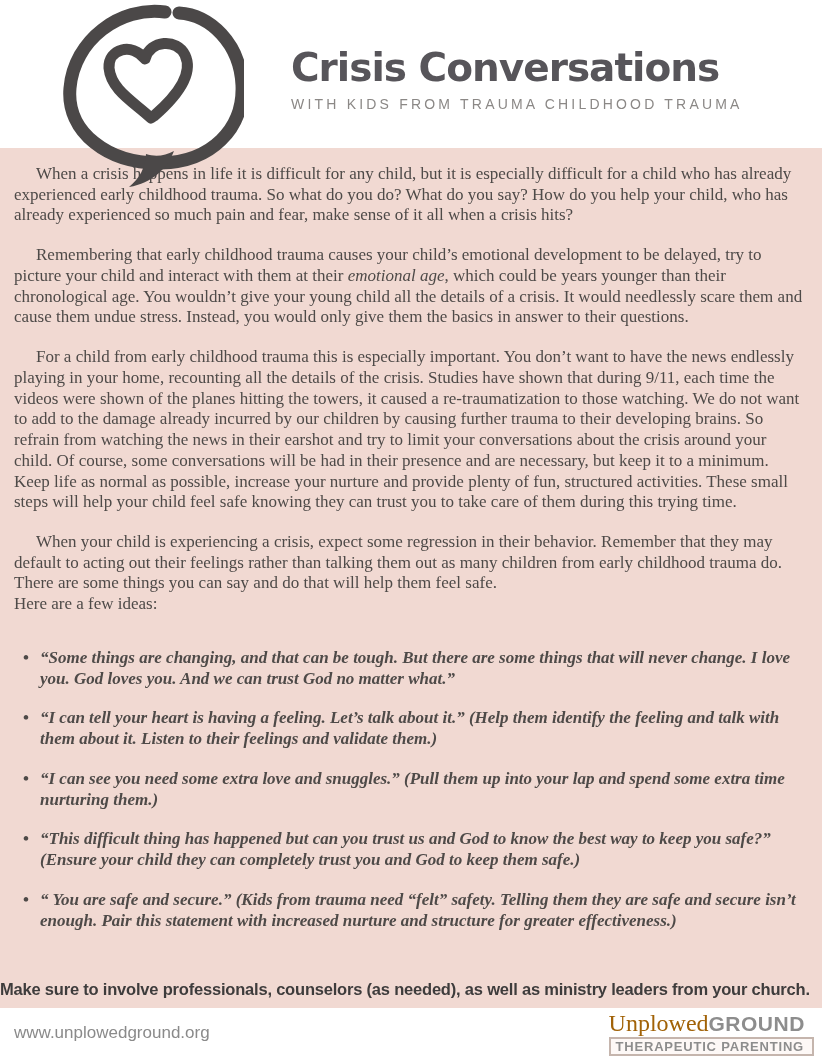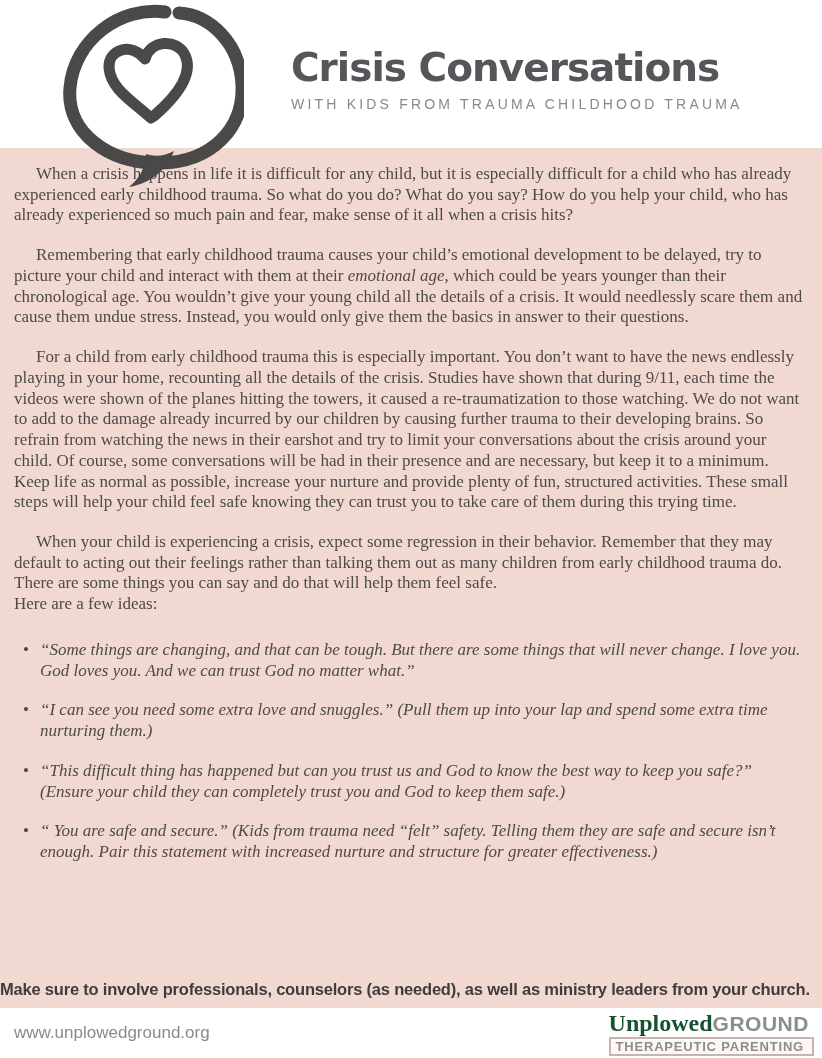--- a/index.html
+++ b/index.html
@@ -56,21 +56,22 @@
     color: #4e4a48;
     font-size: 17px;
     line-height: 1.22;
   }
   .content p.para {
     text-indent: 22px;
     margin-bottom: 19px;
   }
   .bullets {
     list-style: none;
-    margin-top: 25px;
+    margin-top: 33px;
+    font-weight: bold;
   }
   .bullets li {
     position: relative;
     padding-left: 26px;
     margin-bottom: 19px;
     font-style: italic;
   }
   .bullets li::before {
     content: "\2022";
     position: absolute;
@@ -104,22 +105,21 @@
   .site-url {
     font-family: "Liberation Sans", sans-serif;
     font-size: 17px;
     color: #8a8a8a;
   }
   .ug-logo { text-align: left; line-height: 1; padding-right: 2px; }
   .ug-line1 { white-space: nowrap; }
   .ug-word1 {
     font-family: "Liberation Serif", serif;
     font-size: 24px;
-    color: #14532d;
-    font-weight: bold;
+    color: #a16207;
   }
   .ug-word2 {
     font-family: "Liberation Sans", sans-serif;
     font-weight: bold;
     font-size: 21px;
     color: #8d8d8d;
     letter-spacing: 0.5px;
   }
   .ug-tagline {
     display: inline-block;
@@ -162,20 +162,21 @@
 
     <p class="para"><span>Remembering that early childhood trauma causes your child’s emotional development to be delayed, try to picture your child and interact with them at their </span><i>emotional age</i><span>, which could be years younger than their chronological age. You wouldn’t give your young child all the details of a crisis. It would needlessly scare them and cause them undue stress. Instead, you would only give them the basics in answer to their questions.</span></p>
 
     <p class="para">For a child from early childhood trauma this is especially important. You don’t want to have the news endlessly playing in your home, recounting all the details of the crisis. Studies have shown that during 9/11, each time the videos were shown of the planes hitting the towers, it caused a re-traumatization to those watching. We do not want to add to the damage already incurred by our children by causing further trauma to their developing brains. So refrain from watching the news in their earshot and try to limit your conversations about the crisis around your child. Of course, some conversations will be had in their presence and are necessary, but keep it to a minimum. Keep life as normal as possible, increase your nurture and provide plenty of fun, structured activities. These small steps will help your child feel safe knowing they can trust you to take care of them during this trying time.</p>
 
     <p class="para"><span>When your child is experiencing a crisis, expect some regression in their behavior. Remember that they may default to acting out their feelings rather than talking them out as many children from early childhood trauma do. There are some things you can say and do that will help them feel safe.</span><br>
       <span>Here are a few ideas:</span></p>
 
     <ul class="bullets">
       <li>“Some things are changing, and that can be tough. But there are some things that will never change. I love you. God loves you. And we can trust God no matter what.”</li>
+      <li>“I can tell your heart is having a feeling. Let’s talk about it.” (Help them identify the feeling and talk with them about it. Listen to their feelings and validate them.)</li>
       <li>“I can see you need some extra love and snuggles.” (Pull them up into your lap and spend some extra time nurturing them.)</li>
       <li>“This difficult thing has happened but can you trust us and God to know the best way to keep you safe?” (Ensure your child they can completely trust you and God to keep them safe.)</li>
       <li>“ You are safe and secure.” (Kids from trauma need “felt” safety.  Telling them they are safe and secure isn’t enough. Pair this statement with increased nurture and structure for greater effectiveness.)</li>
     </ul>
 
     <div class="callout">Make sure to involve professionals, counselors (as needed), as well as ministry leaders from your church.</div>
   </div>
 
   <div class="footer">
     <span class="site-url">www.unplowedground.org</span>

